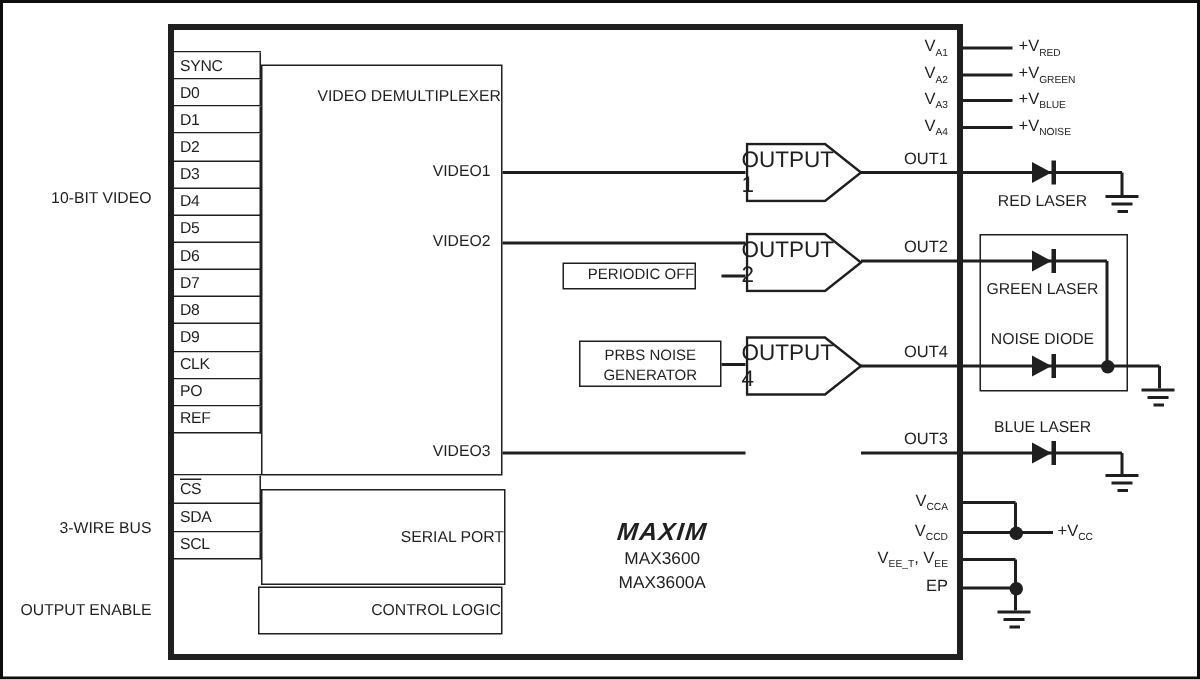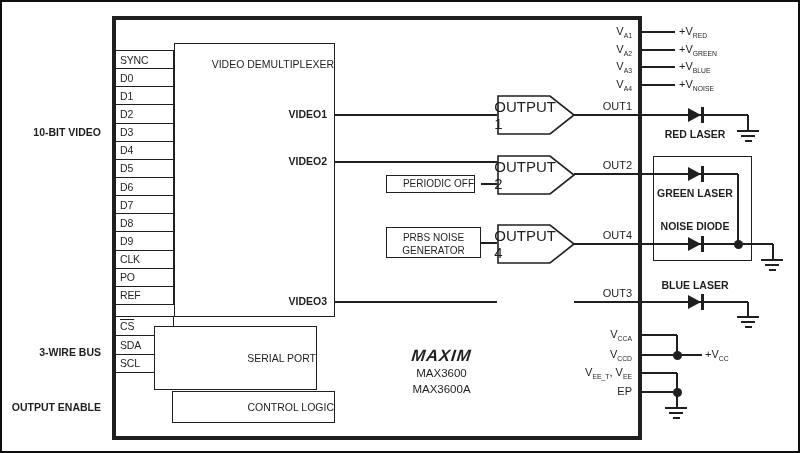--- a/index.html
+++ b/index.html
@@ -18,21 +18,21 @@
   .pin-cell{box-sizing:border-box; height:18.15px; border-bottom:1.6px solid var(--lc);
             border-right:1.6px solid var(--lc); display:flex; align-items:center;
             padding-left:4px; font-size:10.5px; letter-spacing:-0.2px; background:#fff;}
   .pin-cell.h19{height:18.8px;} .pin-cell.h185{height:18.5px;}
   .ol{text-decoration:overline;}
   
   .blockbox{position:absolute; box-sizing:border-box; border:1.6px solid var(--lc);
             background:#fff; display:flex; align-items:center; justify-content:flex-end;
             font-size:10.5px; text-align:center;}
   
-  .lbl{position:absolute; font-size:10.5px; white-space:nowrap;font-weight:bold;}
+  .lbl{position:absolute; font-size:10.5px; white-space:nowrap;}
   .lbl.r{text-align:right;} .lbl.c{text-align:center;}
   .rpin{position:absolute; right:166px; font-size:11px; text-align:right; white-space:nowrap;}
   .ext{position:absolute; font-size:11px; white-space:nowrap;}
   sub{font-size:0.62em; letter-spacing:0;}
   
   .wh{position:absolute; height:2px; background:var(--lc);}
   .wv{position:absolute; width:2px; background:var(--lc);}
   .dot{position:absolute; width:9px; height:9px; border-radius:50%; background:var(--lc);}
   
   .dtri{position:absolute; width:0; height:0; border-left:13px solid var(--lc);
@@ -56,21 +56,21 @@
 <body>
 
 <div class="canvas">
 
   <div class="chip"></div>
 
   <div class="lbl r" style="left:8px;top:124px;width:91px">10-BIT VIDEO</div>
   <div class="lbl r" style="left:8px;top:344px;width:91px">3-WIRE BUS</div>
   <div class="lbl r" style="left:8px;top:399px;width:91px">OUTPUT ENABLE</div>
 
-  <div class="pin-stack" style="top:48px">
+  <div class="pin-stack" style="top:32px">
     <div class="pin-cell">
         <span>SYNC</span>
       </div>
     <div class="pin-cell">
         <span>D0</span>
       </div>
     <div class="pin-cell">
         <span>D1</span>
       </div>
     <div class="pin-cell">
@@ -121,27 +121,27 @@
   </div>
 
 
   <div class="blockbox" style="left:172px;top:41px;width:161px;height:274px;align-items:flex-start">
     <span style="padding-top:14px">VIDEO DEMULTIPLEXER</span>
   </div>
   <div class="lbl r" style="right:471px;top:106px">VIDEO1</div>
   <div class="lbl r" style="right:471px;top:153px">VIDEO2</div>
   <div class="lbl r" style="right:471px;top:293px">VIDEO3</div>
 
-  <div class="blockbox" style="left:152px;top:324px;width:163px;height:64px">
+  <div class="blockbox" style="left:172px;top:324px;width:163px;height:64px">
     <span>SERIAL PORT</span>
   </div>
   <div class="blockbox" style="left:170px;top:389px;width:163px;height:32px">
     <span>CONTROL LOGIC</span>
   </div>
-  <div class="blockbox" style="left:384px;top:172.5px;width:89px;height:18.5px;font-size:10px">
+  <div class="blockbox" style="left:373px;top:172.5px;width:89px;height:18.5px;font-size:10px">
     <span>PERIODIC OFF</span>
   </div>
   <div class="blockbox" style="left:384px;top:225px;width:95px;height:31px;font-size:10px;line-height:12.5px;flex-direction:column">
     <span>PRBS NOISE</span>
     <span>GENERATOR</span>
   </div>
 
   <div class="amp" style="left:495px;top:93px">
     <svg width="78" height="40">
         <path d="M1,1 H53 L77,20 L53,39 H1 Z" fill="#fff" stroke="#1f1f1f" stroke-width="1.6"></path>

